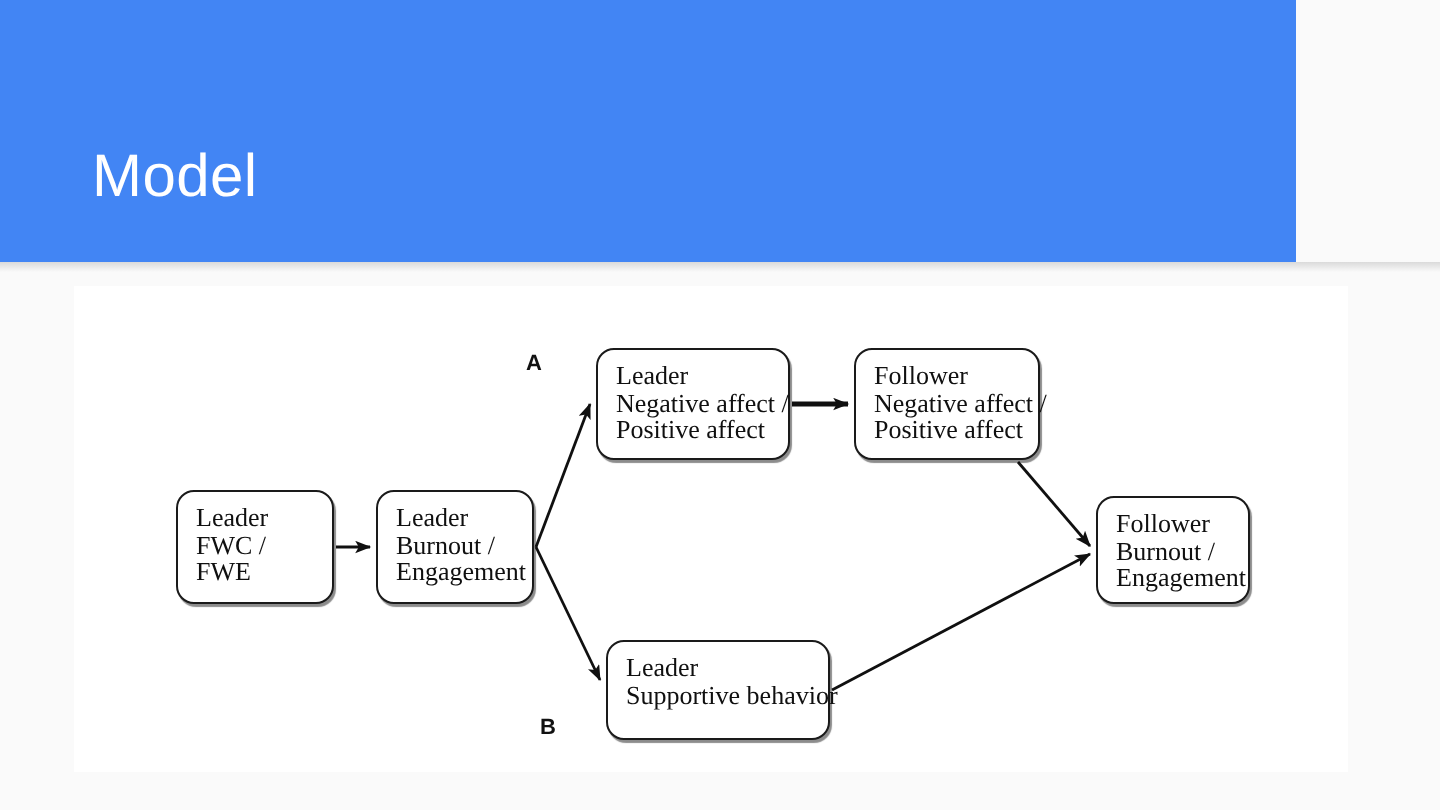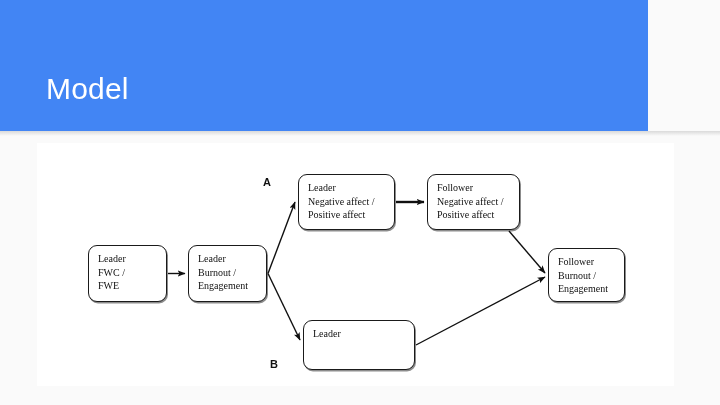--- a/index.html
+++ b/index.html
@@ -73,21 +73,21 @@
   }
 
   
   .node {
     position: absolute;
     box-sizing: border-box;
     border: 1.5px solid #1a1a1a;
     border-radius: 9px;
     background: #ffffff;
     font-family: "Liberation Serif", serif;
-    font-size: 10px;
+    font-size: 13px;
     line-height: 13.5px;
     color: #101010;
     padding: 6px 16px 0 9px;
     z-index: 2;
     box-shadow: 1px 1.5px 0.5px rgba(0,0,0,0.45);
   }
   .node .line {
     display: block;
     white-space: nowrap;
   }
@@ -165,20 +165,21 @@
     </div>
 
     <div class="node" id="node-follower-affect">
       <span class="line">Follower</span>
       <span class="line">Negative affect /</span>
       <span class="line">Positive affect</span>
     </div>
 
     <div class="node" id="node-leader-support">
       <span class="line">Leader</span>
+      <span class="line">Supportive behavior</span>
     </div>
 
     <div class="node" id="node-follower-burnout">
       <span class="line">Follower</span>
       <span class="line">Burnout /</span>
       <span class="line">Engagement</span>
     </div>
 
   </div>
 </div>

